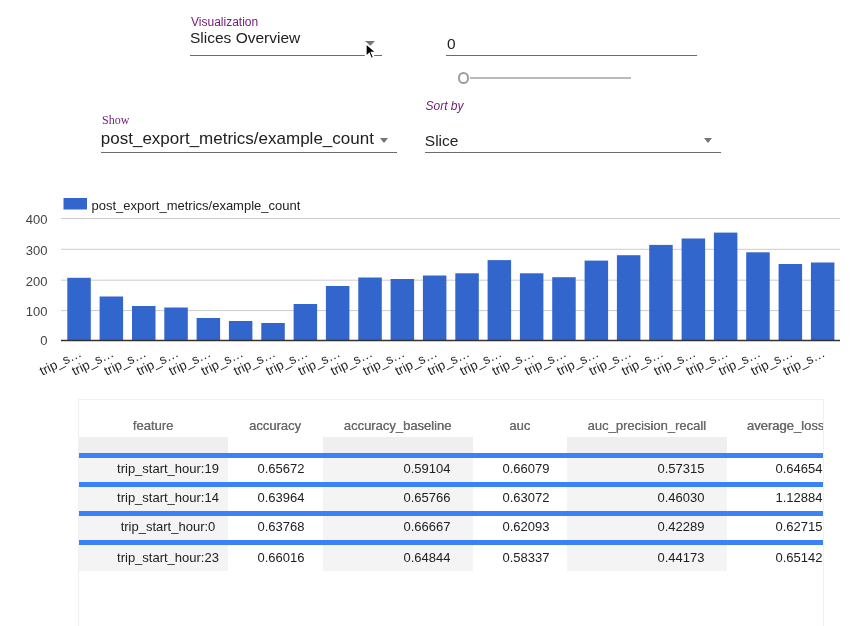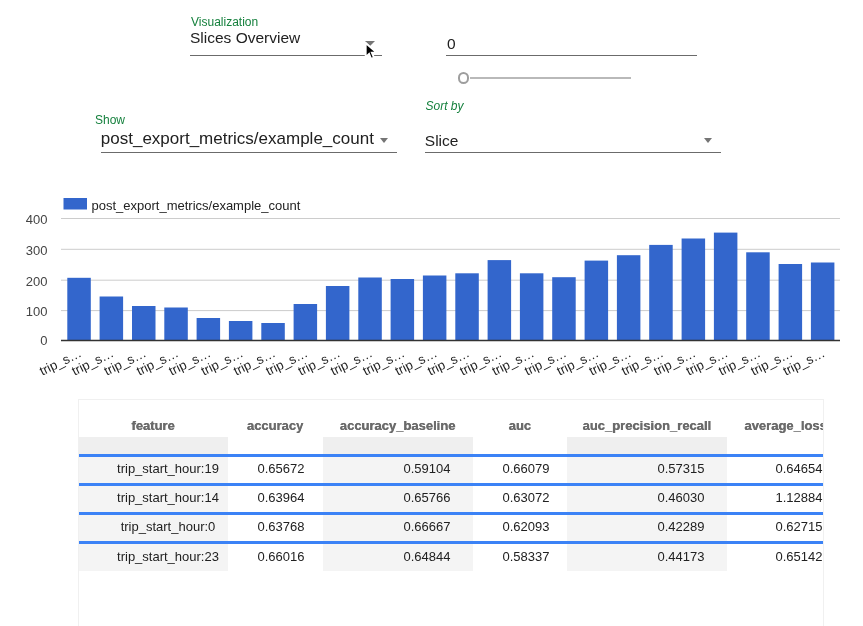--- a/index.html
+++ b/index.html
@@ -1,19 +1,19 @@
 <!DOCTYPE html>
 <html><head>
 <meta charset="utf-8">
 <style>
   * { margin:0; padding:0; box-sizing:border-box; }
   html,body { background:#fff; }
   body { font-family:"Liberation Sans", sans-serif; }
   .page { position:relative; width:863px; height:626px; overflow:hidden; background:#fff; }
-  .lbl { position:absolute; font-size:12px; color:#15803d; white-space:nowrap; }
+  .lbl { position:absolute; font-size:12px; color:#701a75; white-space:nowrap; }
   .val { position:absolute; font-size:15.5px; color:#212121; white-space:nowrap; }
   .uline { position:absolute; height:1.2px; background:#6b6b6b; }
   .tri { position:absolute; width:0; height:0; border-left:4.7px solid transparent;
          border-right:4.7px solid transparent; border-top:5px solid #757575; }
   .tri.big { border-left-width:5px; border-right-width:5px; border-top-width:5.4px; }
 </style>
 </head>
 <body>
 <div class="page">
 
@@ -22,21 +22,21 @@
   <div class="uline" style="left:190.3px; top:54.5px; width:191.7px;"></div>
   <div class="tri big" style="left:365px; top:41.2px;"></div>
 
   <div class="val" style="left:447px; top:35.3px;">0</div>
   <div class="uline" style="left:446.3px; top:54.5px; width:250.7px;"></div>
 
   <div style="position:absolute; left:469.5px; top:76.8px; width:161px; height:2.6px; background:#b9b9b9;"></div>
   <div style="position:absolute; left:457.5px; top:72px; width:11.5px; height:11.5px; border:2px solid #9e9e9e;
               border-radius:50%; background:#fff;"></div>
 
-  <div class="lbl" style="left:95px; top:112.5px;">Show</div>
+  <div class="lbl" style="left:102px; top:112.5px;font-family:Liberation Serif, serif;">Show</div>
   <div class="val" style="left:100.8px; top:129.3px; font-size:17px;">post_export_metrics/example_count</div>
   <div class="uline" style="left:100.8px; top:152.2px; width:296.3px;"></div>
   <div class="tri" style="left:380.3px; top:138px;"></div>
 
   <div class="lbl" style="left:425.5px; top:99px;font-style:italic;">Sort by</div>
   <div class="val" style="left:424.8px; top:132px;">Slice</div>
   <div class="uline" style="left:425.1px; top:152.2px; width:295.8px;"></div>
   <div class="tri" style="left:704.2px; top:138px;"></div>
 
   <svg style="position:absolute; left:0; top:190px;" width="863" height="205" viewBox="0 0 863 205">
@@ -160,25 +160,25 @@
             <td class="num odd">0.64844</td>
             <td class="num ">0.58337</td>
             <td class="num odd">0.44173</td>
             <td class="num ">0.65142</td>
           </tr>
     </tbody>
       </table>
   </div>
 </div>
 <style>
-  .hdr th { height:37.5px; font-weight:bold; color:#6b6b6b; font-size:13px; text-align:center; text-shadow:0.35px 0 0 #6b6b6b;
+  .hdr th { height:37.5px; font-weight:normal; color:#6b6b6b; font-size:13px; text-align:center; text-shadow:0.35px 0 0 #6b6b6b;
              vertical-align:bottom; padding-bottom:4px; }
   .filter td { height:18px; }
   td.odd { background:#efefef; }
-  table tr:nth-child(n+3) td { height:29.1px; border-top:3px solid #3b82f6; padding-bottom:1.5px;padding-left:30px; }
+  table tr:nth-child(n+3) td { height:29.1px; border-top:5px solid #3b82f6; padding-bottom:1.5px;padding-left:30px; }
   table tr:nth-child(n+3) td.odd, table tr:nth-child(n+3) td.c0 { background:#f4f4f4; }
   td.c0 { text-align:center; }
   td.num { text-align:right; padding-right:22px;margin-top:33px; }
 </style>
 
   <svg style="position:absolute; left:364px; top:42px;" width="15" height="20" viewBox="0 0 15 20">
     <path d="M1.7,1.1 L1.7,15.2 L5.1,11.95 L7.05,16.8 L9.95,15.55 L7.85,10.75 L12.6,10.65 Z" fill="#000" stroke="#fff" stroke-width="1.9" stroke-linejoin="miter"></path>
   </svg>
 
 </body></html>

